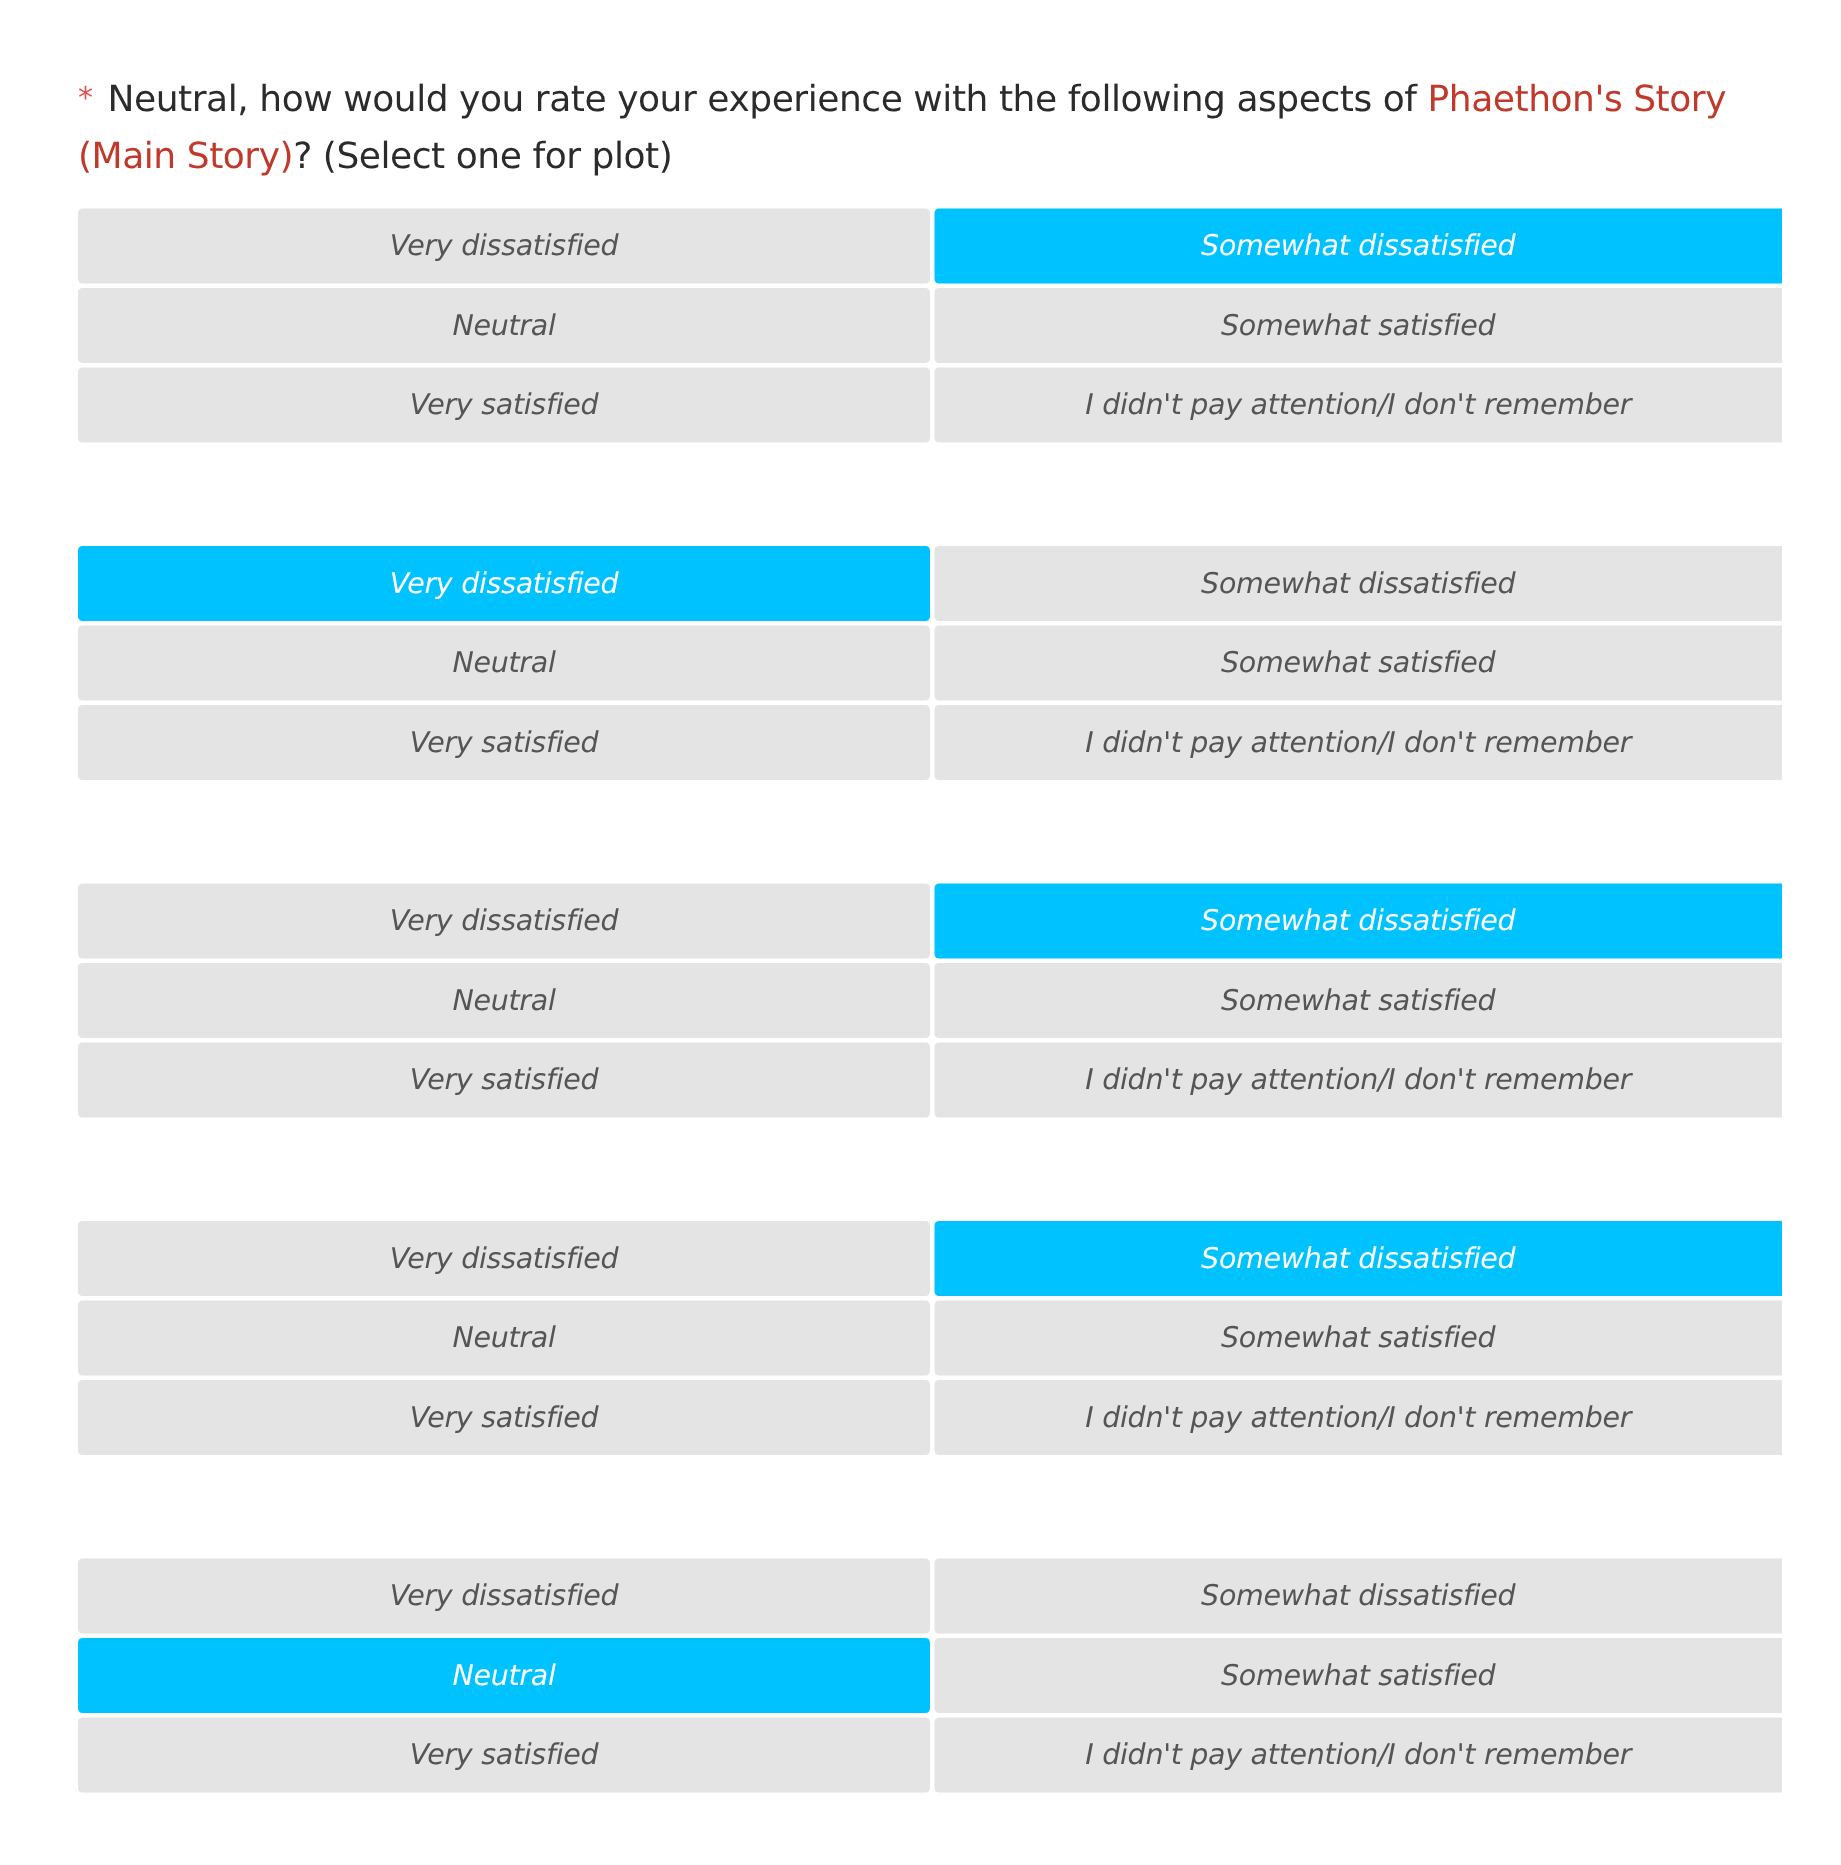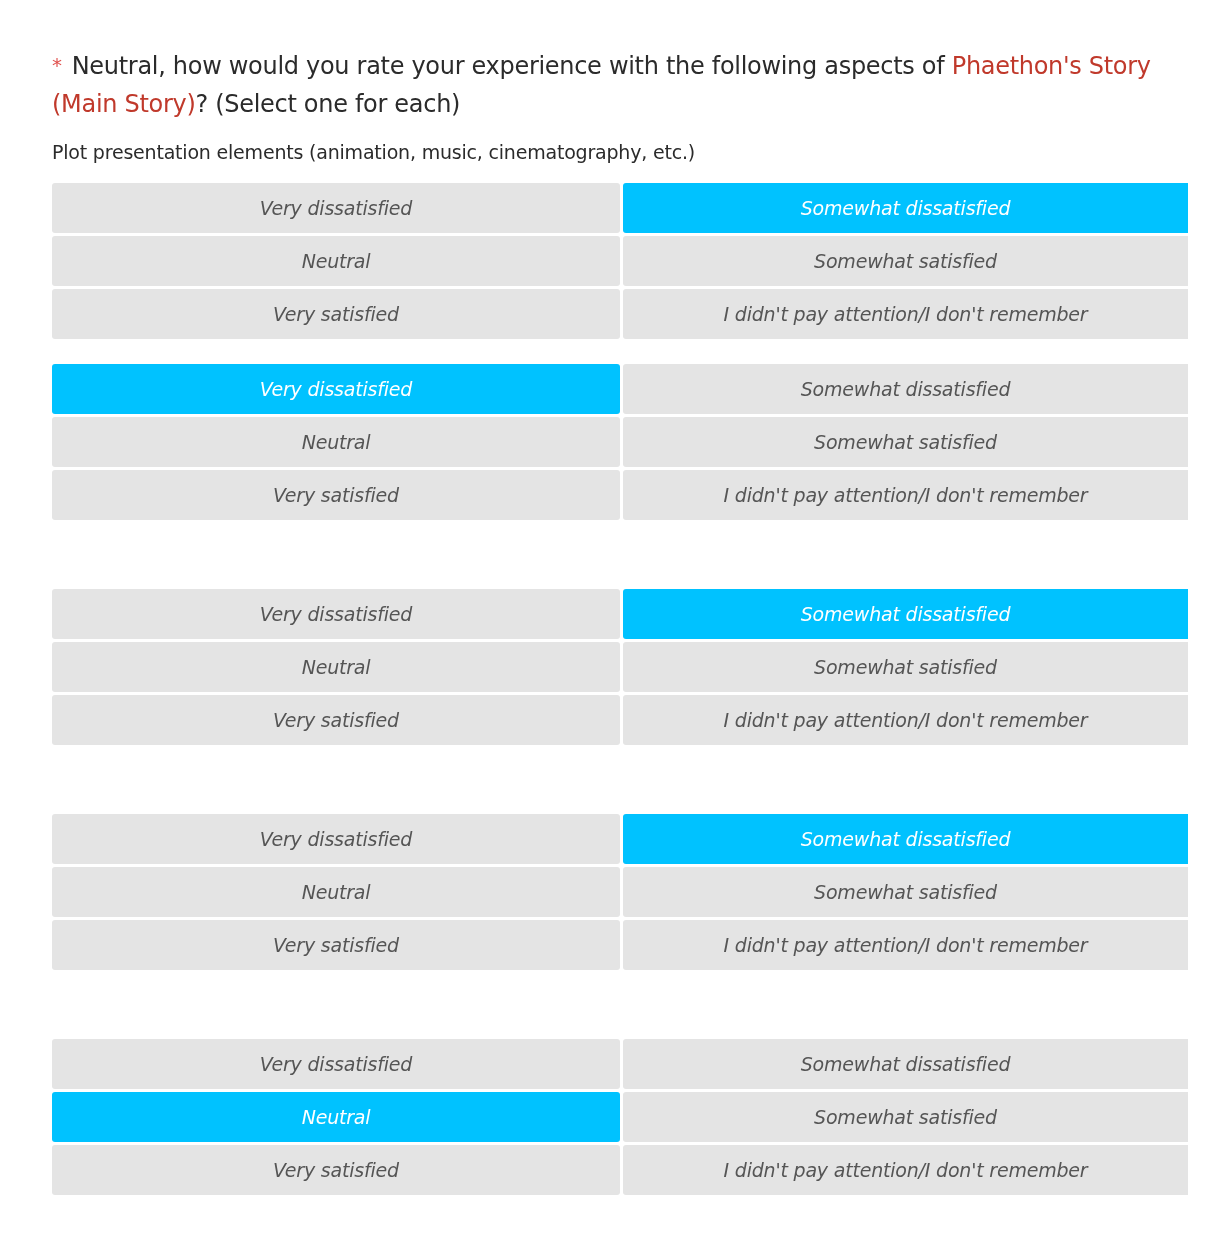--- a/index.html
+++ b/index.html
@@ -11,26 +11,25 @@
   .group-label { font-size:19px; color:#2b2b2b; height:44px; line-height:26px; letter-spacing:-0.2px; }
   .grid { display:grid; grid-template-columns:568px 565px; column-gap:3px; row-gap:3px;font-style:italic; }
   .opt { height:50px; background:#e4e4e4; border-radius:3px; display:flex; align-items:center; justify-content:center; font-size:19px; color:#555; cursor:pointer; letter-spacing:-0.2px; }
   .opt.right { border-radius:3px 0 0 3px; }
   .opt.selected { background:#00c2ff; color:#ffffff; }
 </style>
 </head>
 <body>
 
 <div class="question">
-  <span class="star">*</span><span>Neutral, how would you rate your experience with the following aspects of </span><span class="hl">Phaethon's Story (Main Story)</span><span>?  (Select one for each)</span>
+  <span class="star">*</span><span>Neutral, how would you rate your experience with the following aspects of </span><span class="hl">Phaethon's Story (Main Story)</span><span>?  (Select one for plot)</span>
 </div>
 
 <div id="groups">
     <div class="group" style="top: 139px;">
-      <div class="group-label">Plot presentation elements (animation, music, cinematography, etc.)</div>
       <div class="grid">
         <div class="opt">Very dissatisfied</div>
         <div class="opt right selected">Somewhat dissatisfied</div>
         <div class="opt">Neutral</div>
         <div class="opt right">Somewhat satisfied</div>
         <div class="opt">Very satisfied</div>
         <div class="opt right">I didn't pay attention/I don't remember</div>
       </div>
     </div>
     <div class="group" style="top: 364px;">

